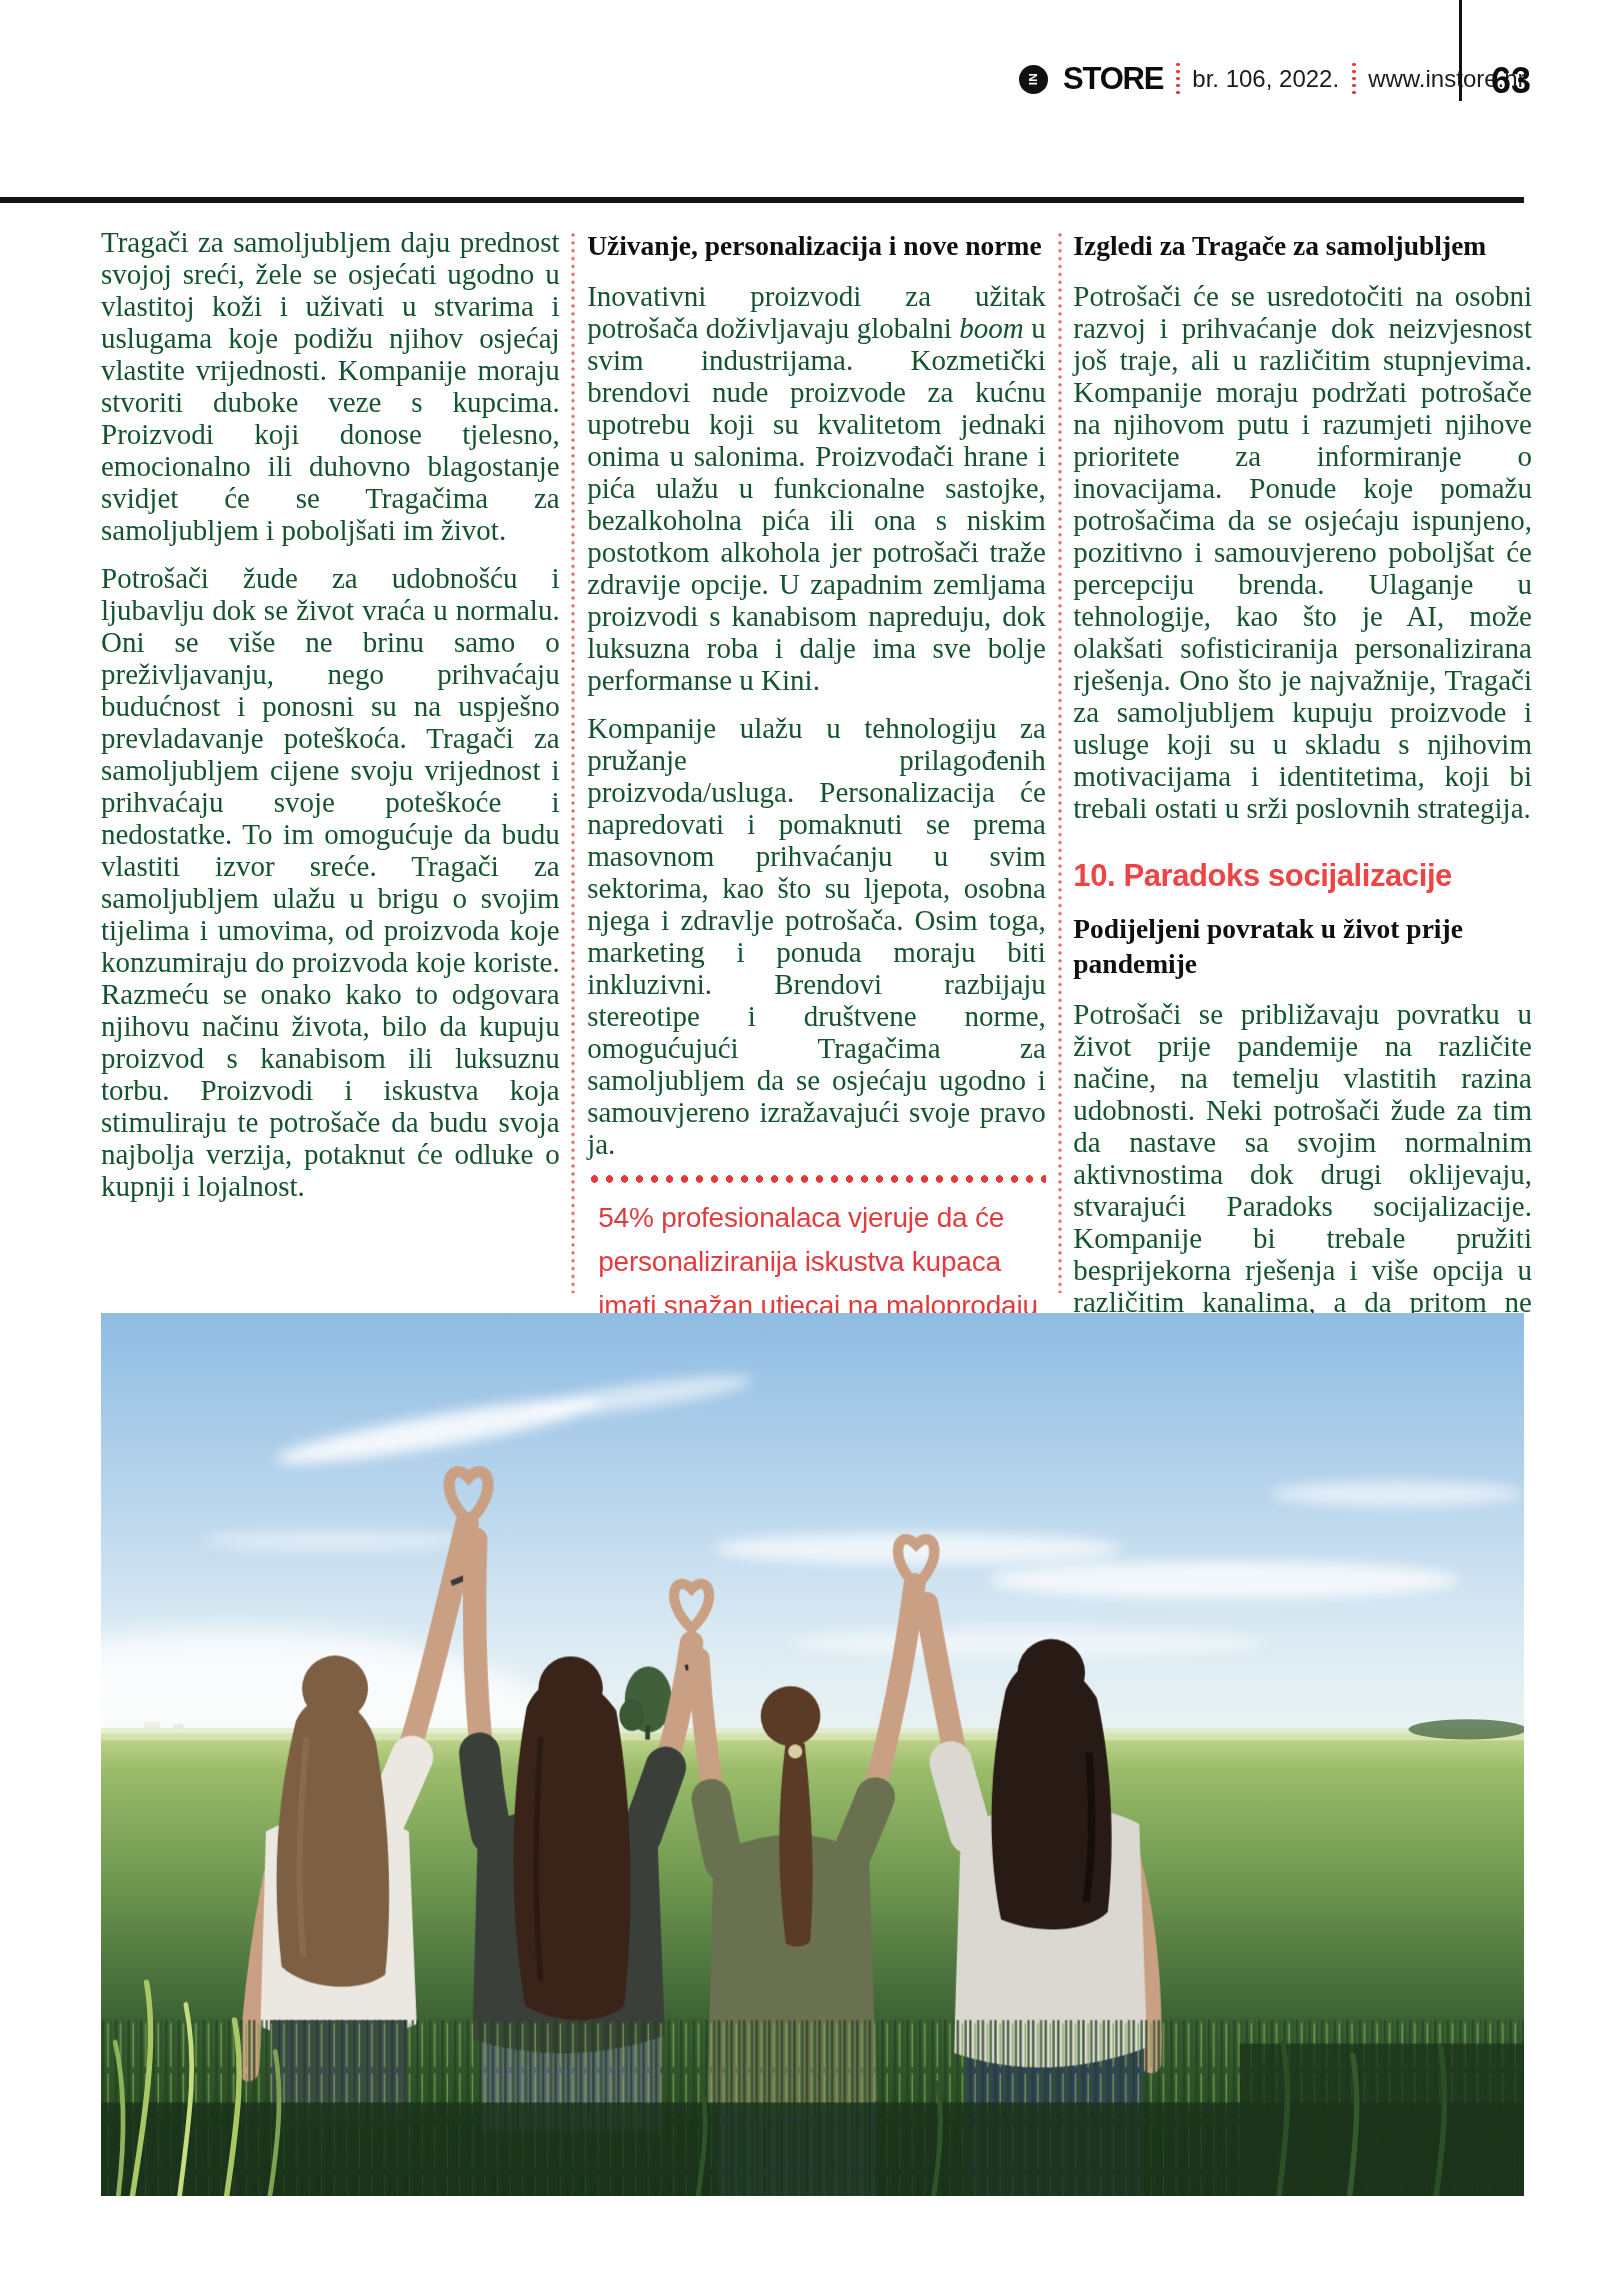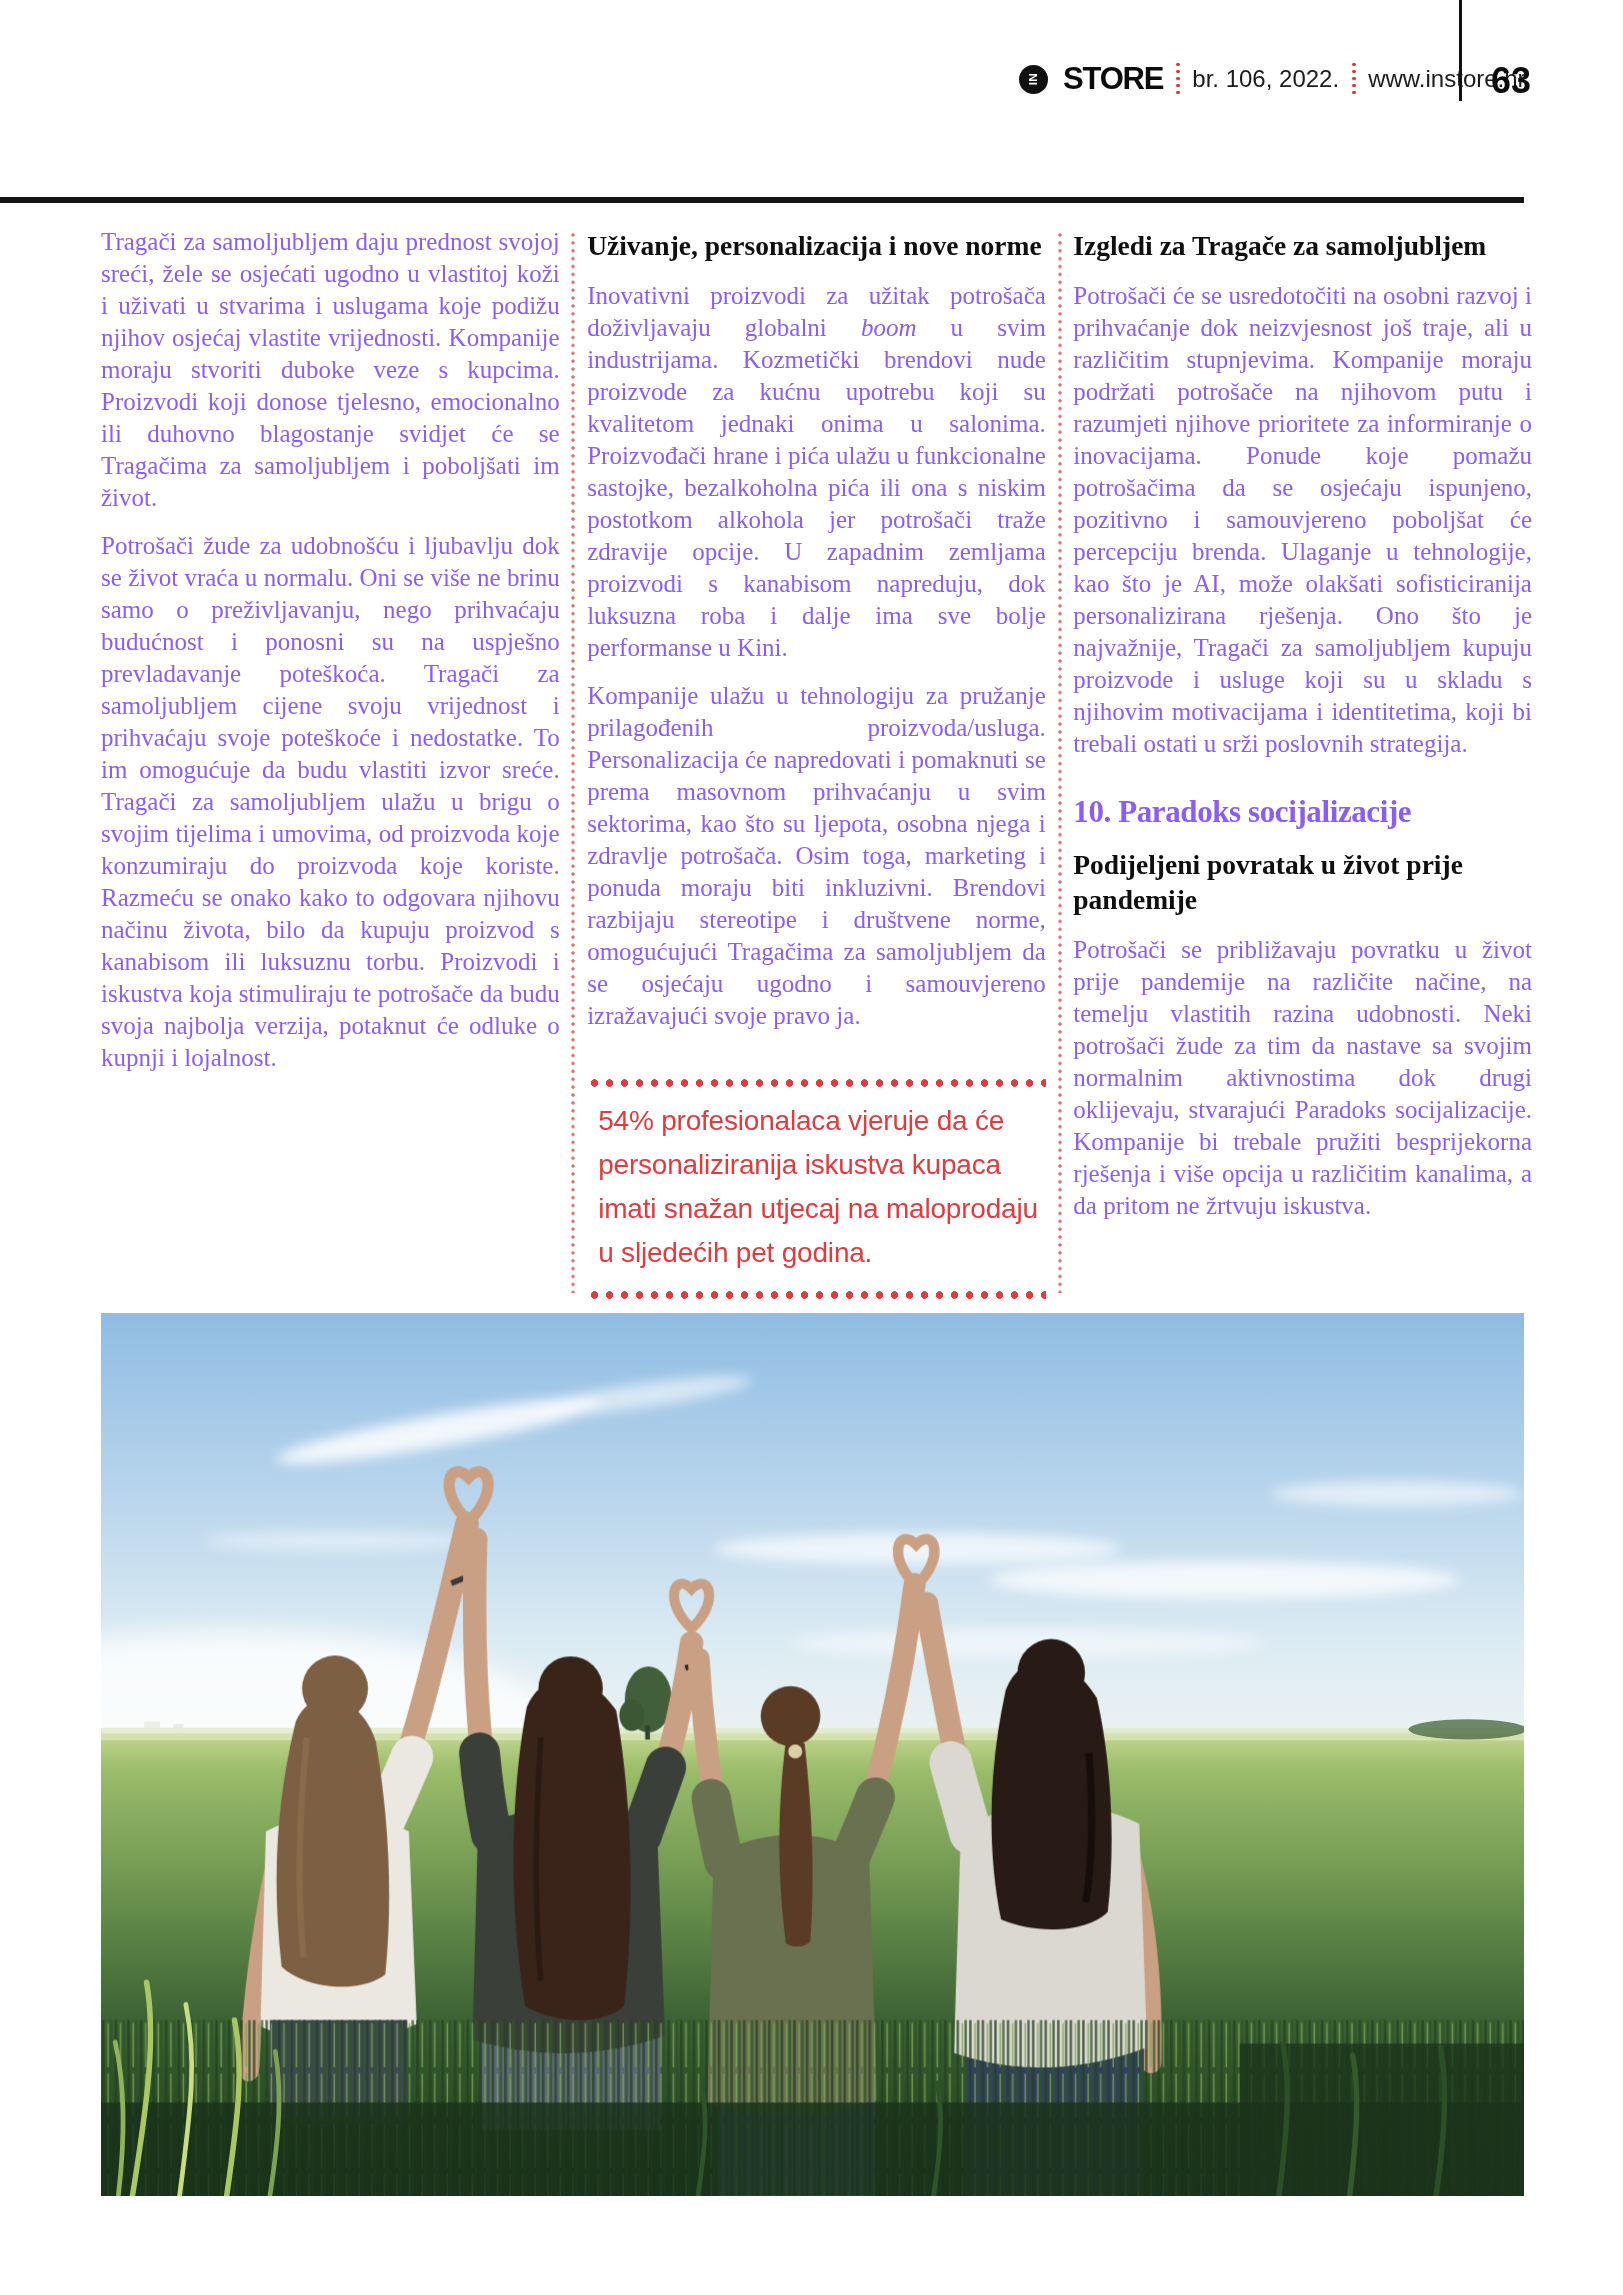--- a/index.html
+++ b/index.html
@@ -22,28 +22,28 @@
   .pageno { position:absolute; left:1491px; top:60px; font-family:"Liberation Sans",sans-serif;
             font-weight:900; font-size:36px; color:#0c0c0c; }
   .black-bar { position:absolute; left:0; top:197px; width:1524px; height:5.5px; background:#141414; }
 
   
   .columns { position:absolute; left:101px; top:226px; width:1431px; height:1073px; display:flex; }
   .col { width:459px; display:flex; flex-direction:column; }
   .vsep { width:3.9px; height:1062px; margin:4.7px 11.8px 0 11.8px;
           background-image:radial-gradient(circle, #e5696b 1.4px, transparent 1.8px);
           background-size:3.9px 7.9px; background-repeat:repeat-y; }
-  .body { font-size:25px; line-height:32px; color:#8b5cf6; text-align:justify;
+  .body { font-size:29px; line-height:32px; color:#14532d; text-align:justify;
           margin:0 0 15.7px 0; hyphens:auto; }
   .body em { font-style:italic; }
   .subhead { font-family:"Liberation Serif",serif; font-weight:700;
              font-size:27.5px; line-height:35px; color:#0f0f0f; margin:9.4px 0 17.3px 0; }
   .subhead.top { margin-top:1.6px; }
-  .numhead { font-family:Liberation Serif, serif; font-weight:700; font-size:31px;
-             line-height:38px; letter-spacing:-0.4px; color:#8b5cf6; margin:17.3px 0 6.3px 0; }
+  .numhead { font-family:Liberation Sans, sans-serif; font-weight:700; font-size:31px;
+             line-height:38px; letter-spacing:-0.4px; color:#ef4444; margin:17.3px 0 6.3px 0; }
   .pullquote { margin:0; margin-top:auto; }
   .dotline { height:7.9px; background-image:radial-gradient(circle, #e23b3d 3.5px, transparent 3.9px);
              background-size:15px 7.9px; background-repeat:repeat-x; background-position:0 50%; }
   .quote-text { font-family:"Liberation Sans",sans-serif; font-size:28px; line-height:44px;
                 color:#e23b3d; margin:12.6px 0 15.7px 0; padding-left:11px; letter-spacing:-0.2px; }
 
   
   .photo { position:absolute; left:101px; top:1313px; width:1423px; height:883px; margin:0; overflow:hidden; }
   .photo svg { display:block; width:100%; height:100%; }
 </style>

